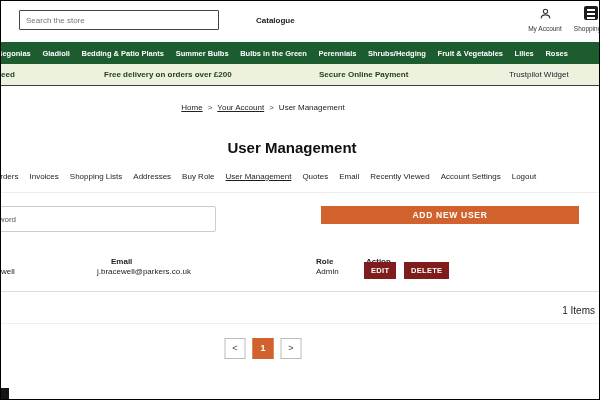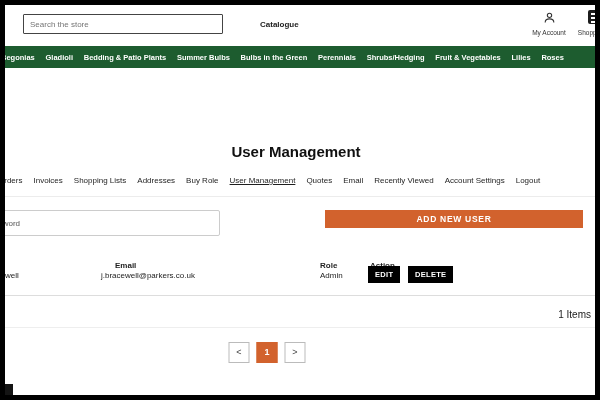--- a/index.html
+++ b/index.html
@@ -1,17 +1,17 @@
 <!DOCTYPE html>
 <html><head>
 <meta charset="utf-8">
 <style>
   html,body{margin:0;padding:0;background:#e9e9e9;font-family:"Liberation Sans",sans-serif;}
   .screen{position:relative;width:600px;height:400px;background:#fff;overflow:hidden;
-          border:5px solid #000000;box-sizing:border-box;}
+          border:1px solid #000000;box-sizing:border-box;}
 
   
   .topbar{position:absolute;top:0;left:0;right:0;height:41px;background:#fff;}
   .search-store{position:absolute;left:18px;top:9px;width:200px;height:20px;border:1px solid #444;
                 border-radius:1px;font-size:8px;padding:0 6px;box-sizing:border-box;color:#333;
                 font-family:"Liberation Sans",sans-serif;background:#fff;}
   .catalogue{position:absolute;left:255px;top:15px;font-size:8px;font-weight:700;color:#222;cursor:pointer;}
   .acct{position:absolute;top:5px;width:44px;text-align:center;cursor:pointer;}
   .acct .lbl{display:block;font-size:6.5px;color:#333;margin-top:1px;white-space:nowrap;}
   .acct-my{left:522px;}
@@ -60,21 +60,21 @@
 
   
   .th{position:absolute;top:244px;font-size:8px;font-weight:700;color:#1e1e1e;margin-top:12px;}
   .th-email{left:110px;}
   .th-role{left:315px;}
   .th-action{left:365px;}
   .td{position:absolute;top:266px;font-size:8px;color:#222;white-space:nowrap;}
   .td-name{left:0px;}
   .td-email{left:96px;}
   .td-role{left:315px;}
-  .row-btn{position:absolute;top:261px;height:17px;line-height:17px;padding:0 7px;background:#000000;border:none;
+  .row-btn{position:absolute;top:261px;height:17px;line-height:17px;padding:0 7px;background:#7f1d1d;border:none;
            color:#fff;font-size:7.5px;font-weight:700;letter-spacing:.3px;cursor:pointer;
            font-family:"Liberation Sans",sans-serif;}
   .btn-edit{left:363px;}
   .btn-delete{left:403px;}
   .row-divider{position:absolute;top:290px;left:0;right:0;border-top:1px solid #ddd;}
   .items-count{position:absolute;top:304px;right:4px;font-size:10px;color:#222;}
   .list-divider{position:absolute;top:322px;left:0;right:0;border-top:1px solid #eee;}
 
   
   .pagination{position:absolute;top:337px;left:262px;transform:translateX(-50%);display:flex;gap:7px;}
@@ -116,21 +116,30 @@
     <span class="nav-item">Bedding &amp; Patio Plants</span>
     <span class="nav-item">Summer Bulbs</span>
     <span class="nav-item">Bulbs in the Green</span>
     <span class="nav-item">Perennials</span>
     <span class="nav-item">Shrubs/Hedging</span>
     <span class="nav-item">Fruit &amp; Vegetables</span>
     <span class="nav-item">Lilies</span>
     <span class="nav-item">Roses</span>
   </nav>
 
+  <div class="infobar">
+    <span class="info-item info-0">eed</span>
+    <span class="info-item info-1">Free delivery on orders over £200</span>
+    <span class="info-item info-2">Secure Online Payment</span>
+    <span class="info-item info-3">Trustpilot Widget</span>
+  </div>
 
+  <div class="breadcrumb">
+    <a>Home</a><span class="sep">&gt;</span><a>Your Account</a><span class="sep">&gt;</span><span>User Management</span>
+  </div>
 
   <h1 class="page-title">User Management</h1>
 
   <div class="tabs">
     <span class="tab">Orders</span>
     <span class="tab">Invoices</span>
     <span class="tab">Shopping Lists</span>
     <span class="tab">Addresses</span>
     <span class="tab">Buy Role</span>
     <span class="tab active">User Management</span>

